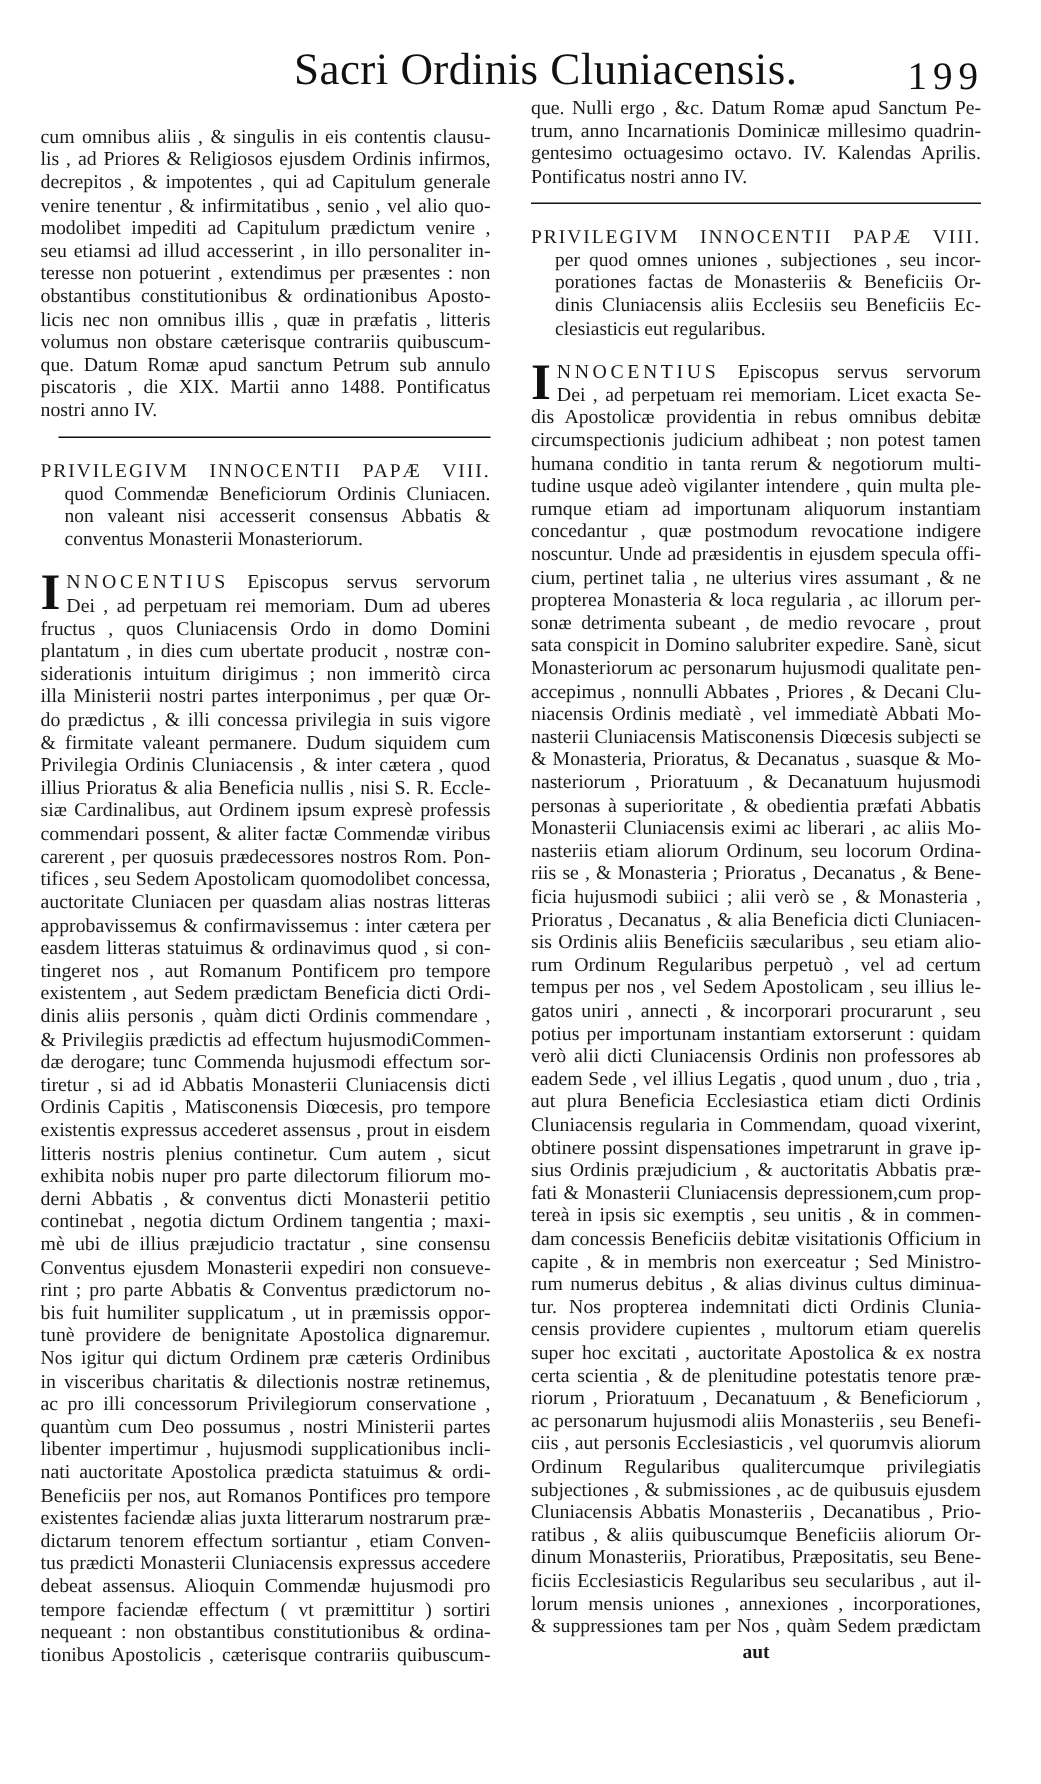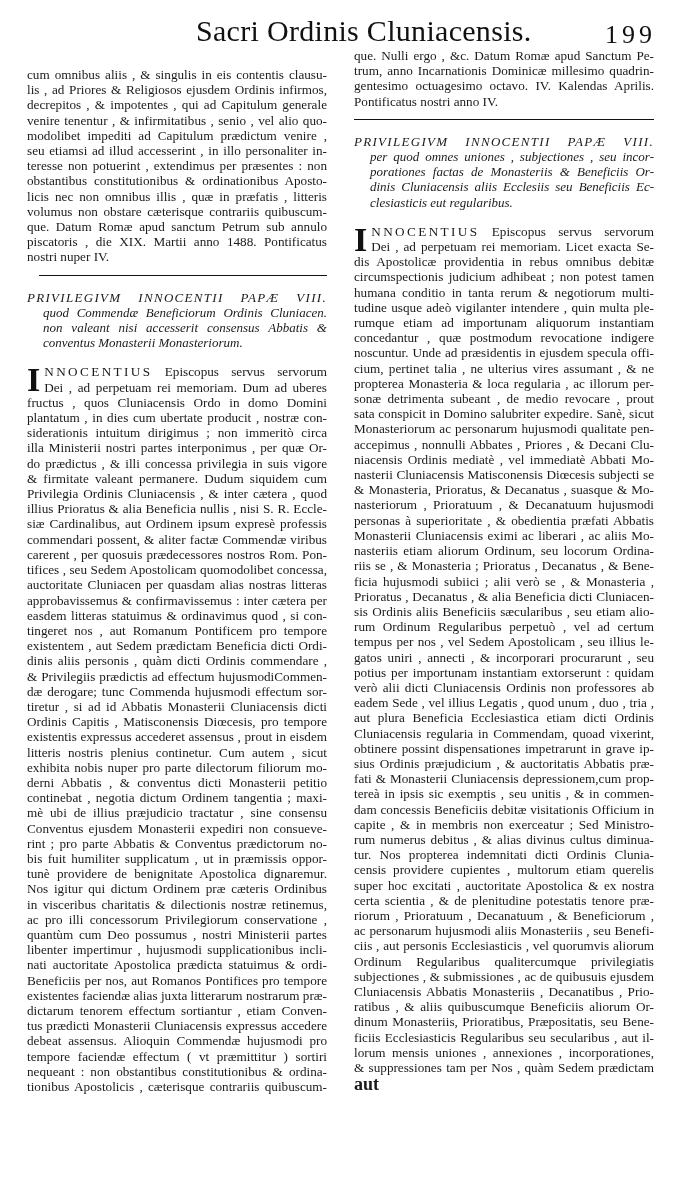--- a/index.html
+++ b/index.html
@@ -1,21 +1,21 @@
 <!DOCTYPE html>
 <html><head>
   <meta charset="utf-8">
   <style>
     html, body { margin: 0; padding: 0; }
     body {
       width: 694px; height: 1189px; background: #ffffff; color: #1a1a1a;
       font-family: "Liberation Serif", "DejaVu Serif", serif;
       position: relative; overflow: hidden;
     }
-    .page { position: absolute; left: 0; top: 0; width: 694px; height: 1068px; }
+    .page { position: absolute; left: 0; top: 16px; width: 694px; height: 1068px; }
     .running-head {
       position: absolute; top: 14px; left: 0; width: 694px; height: 40px;
     }
     .head-title {
       position: absolute; left: 196px; top: 0; font-size: 30px; letter-spacing: 0.3px;
       color: #111;
     }
     .folio {
       position: absolute; left: 605px; top: 6px; font-size: 26px; letter-spacing: 4px; color: #111;
     }
@@ -24,32 +24,32 @@
       font-size: 13.2px; line-height: 15.2px; text-align: justify;
     }
     .col-left { left: 27px; margin-top: 19px; }
     .col-right { left: 354px; width: 300px; }
     .line { display: block; white-space: nowrap; text-align-last: justify; text-align: justify; }
     .line.last { text-align-last: left; }
     .rule {
       display: block; height: 0; border-top: 1.6px solid #111; margin: 10px 0 14px 0;
     }
     .rule-left { margin-left: 12px; margin-right: 0; }
-    .heading { font-style: italic; font-size: 13px; line-height: 15.2px; }
+    .heading { font-size: 13px; line-height: 15.2px; }
     .heading .line { text-align-last: justify; }
     .heading .indent { padding-left: 16px; }
     .heading .first { letter-spacing: 1.3px; }
     .heading .last { text-align-last: left; }
     .body-text { margin-top: 14px; }
     .dropcap {
       float: left; font-size: 34px; line-height: 28px; font-weight: bold;
       margin: 2px 4px 0 0; color: #111;
     }
     .caps { letter-spacing: 2.4px; }
-    .catchword { text-align: left; font-size: 18px; font-weight: bold; margin-top: 2px; }
+    .catchword { text-align: center; font-size: 13px; font-weight: bold; margin-top: 2px; }
   </style>
 </head>
 <body>
 
 <div class="page">
 
   <div class="running-head">
     <span class="head-title">Sacri Ordinis Cluniacensis.</span>
     <span class="folio">199</span>
   </div>
@@ -61,21 +61,21 @@
         <span class="line">decrepitos , &amp; impotentes , qui ad Capitulum generale</span>
         <span class="line">venire tenentur , &amp; infirmitatibus , senio , vel alio quo-</span>
         <span class="line">modolibet impediti ad Capitulum prædictum venire ,</span>
         <span class="line">seu etiamsi ad illud accesserint , in illo personaliter in-</span>
         <span class="line">teresse non potuerint , extendimus per præsentes : non</span>
         <span class="line">obstantibus constitutionibus &amp; ordinationibus Aposto-</span>
         <span class="line">licis nec non omnibus illis , quæ in præfatis , litteris</span>
         <span class="line">volumus non obstare cæterisque contrariis quibuscum-</span>
         <span class="line">que. Datum Romæ apud sanctum Petrum sub annulo</span>
         <span class="line">piscatoris , die XIX. Martii anno 1488. Pontificatus</span>
-        <span class="line last">nostri nuper IV.</span>
+        <span class="line last">nostri anno IV.</span>
       </div>
     <div class="rule rule-left"></div>
     <div class="heading" id="left-heading">
         <span class="line first">PRIVILEGIVM INNOCENTII PAPÆ VIII.</span>
         <span class="line indent">quod Commendæ Beneficiorum Ordinis Cluniacen.</span>
         <span class="line indent">non valeant nisi accesserit consensus Abbatis &amp;</span>
         <span class="line indent last">conventus Monasterii Monasteriorum.</span>
       </div>
     <div class="body-text">
       <span class="dropcap">I</span>

